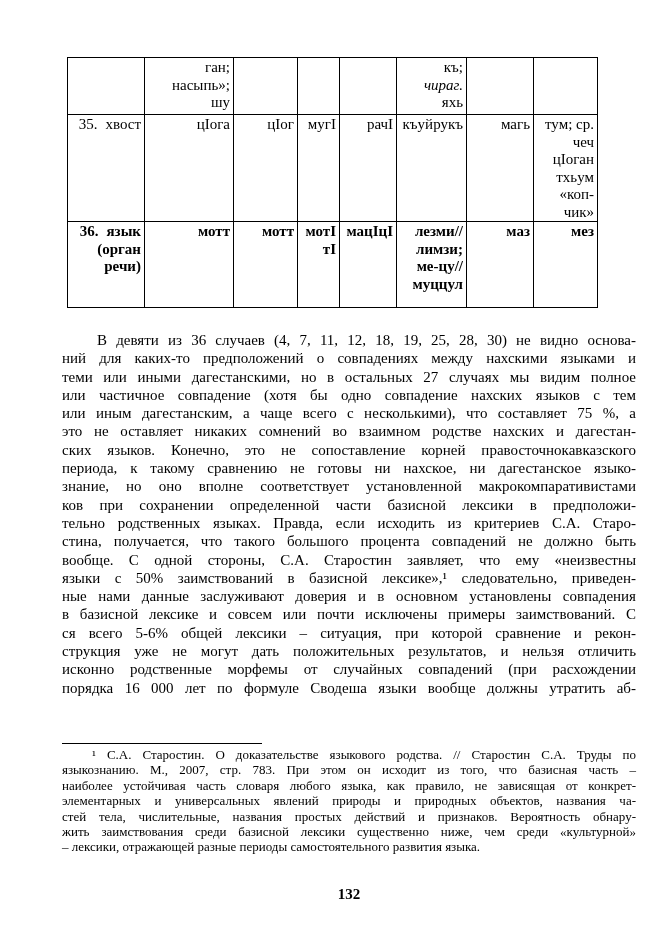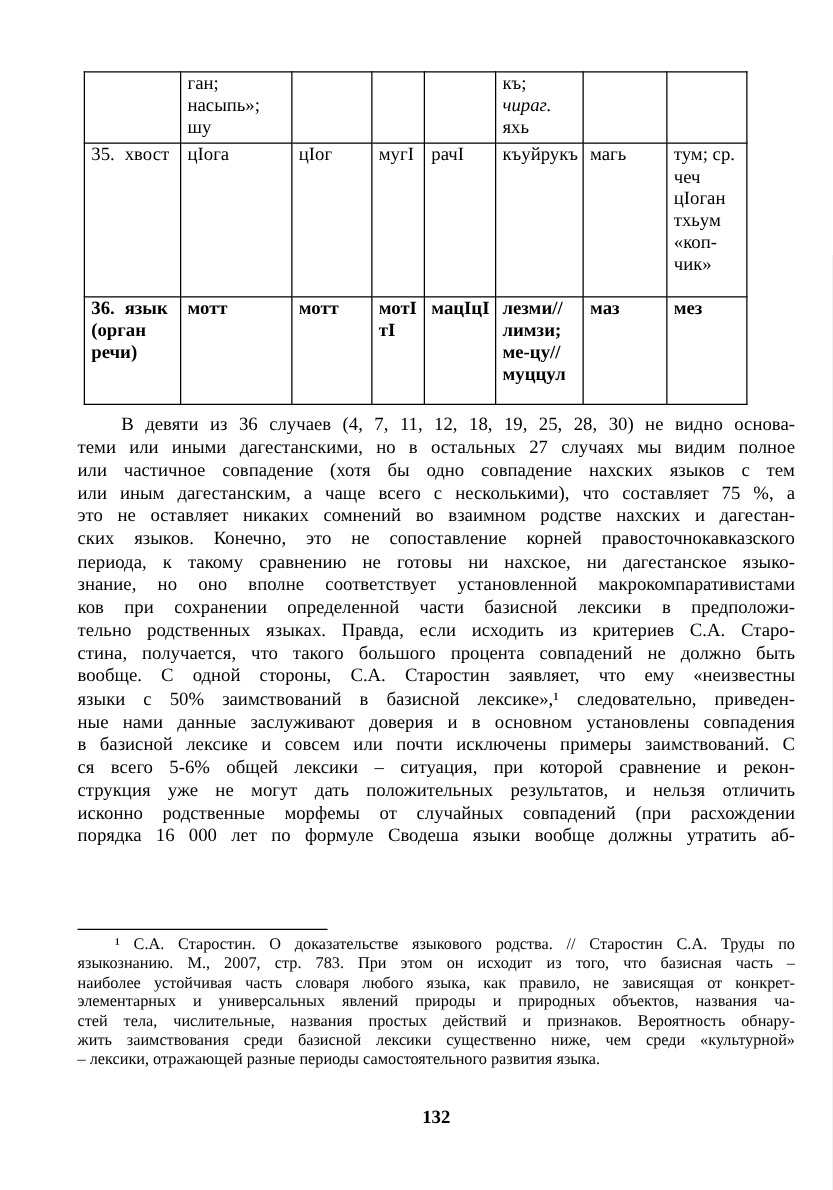--- a/index.html
+++ b/index.html
@@ -14,20 +14,21 @@
     overflow: hidden;
   }
   
   table.vtable {
     position: absolute;
     left: 67px;
     top: 57px;
     width: 530px;
     table-layout: fixed;
     border-collapse: collapse;
+    text-align: right;
   }
   .vtable td {
     border: 1px solid #000;
     vertical-align: top;
     padding: 1px 3px 0 5px;
     font-size: 15px;
     line-height: 17.5px;
     overflow-wrap: anywhere;
   }
   .vtable tr.bold-row td { font-weight: bold; }
@@ -95,21 +96,21 @@
         <tr style="height: 57px;">
           <td></td>
           <td>ган; насыпь»; шу</td>
           <td></td>
           <td></td>
           <td></td>
           <td><span>къ; </span><span class="it">чираг.</span><span> яхь</span></td>
           <td></td>
           <td></td>
         </tr>
-        <tr style="height: 123px;">
+        <tr style="height: 107px;">
           <td><span class="num">35.</span><span>хвост</span></td>
           <td>цIога</td>
           <td>цIог</td>
           <td>мугI</td>
           <td>рачI</td>
           <td>къуйрукъ</td>
           <td>магь</td>
           <td>тум; ср. чеч цIоган тхьум «коп-чик»</td>
         </tr>
         <tr class="bold-row" style="height: 86px;">
@@ -120,20 +121,21 @@
           <td>мацIцI</td>
           <td>лезми//лимзи; ме-цу//муццул</td>
           <td>маз</td>
           <td>мез</td>
         </tr>
       </tbody>
   </table>
 
   <div class="body-text">
       <div class="bline">В девяти из 36 случаев (4, 7, 11, 12, 18, 19, 25, 28, 30) не видно основа-</div>
+      <div class="bline">ний для каких-то предположений о совпадениях между нахскими языками и</div>
       <div class="bline">теми или иными дагестанскими, но в остальных 27 случаях мы видим полное</div>
       <div class="bline">или частичное совпадение (хотя бы одно совпадение нахских языков с тем</div>
       <div class="bline">или иным дагестанским, а чаще всего с несколькими), что составляет 75 %, а</div>
       <div class="bline">это не оставляет никаких сомнений во взаимном родстве нахских и дагестан-</div>
       <div class="bline">ских языков. Конечно, это не сопоставление корней правосточнокавказского</div>
       <div class="bline">периода, к такому сравнению не готовы ни нахское, ни дагестанское языко-</div>
       <div class="bline">знание, но оно вполне соответствует установленной макрокомпаративистами</div>
       <div class="bline">ков при сохранении определенной части базисной лексики в предположи-</div>
       <div class="bline">тельно родственных языках. Правда, если исходить из критериев С.А. Старо-</div>
       <div class="bline">стина, получается, что такого большого процента совпадений не должно быть</div>

